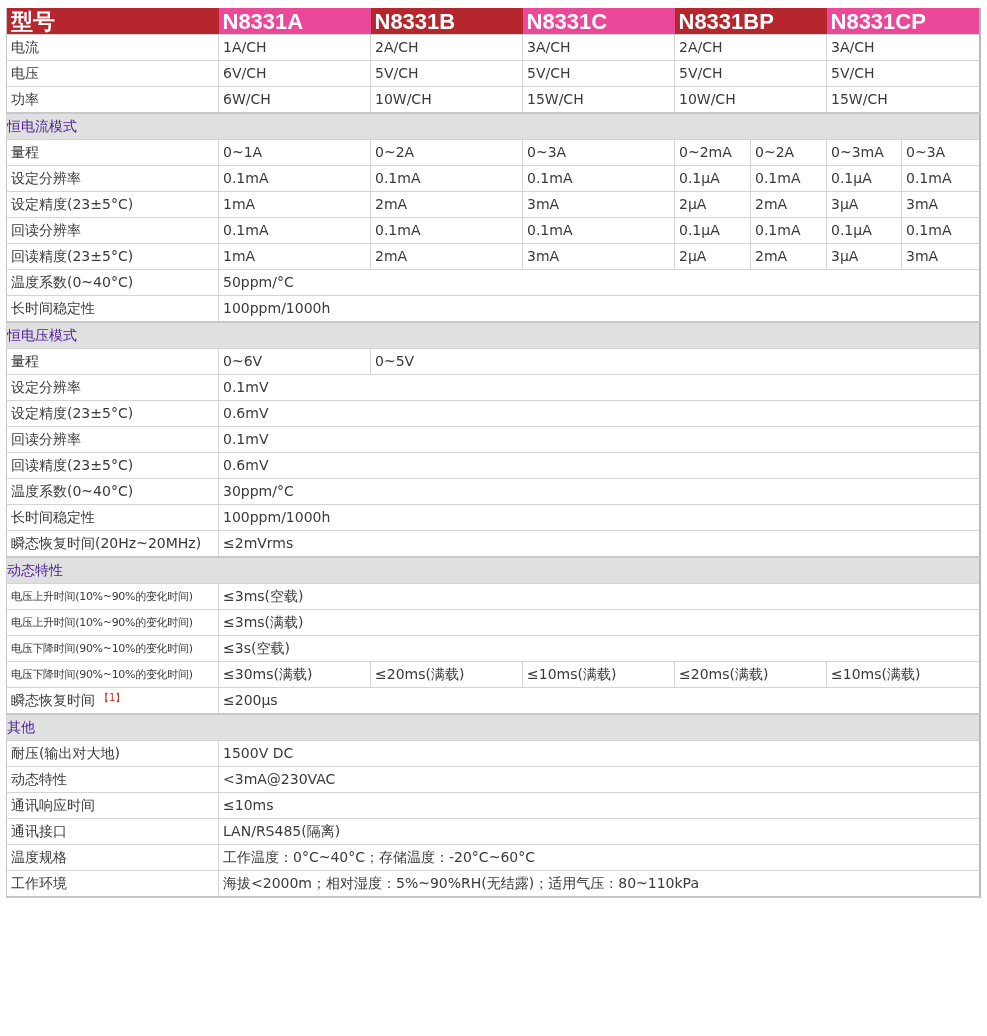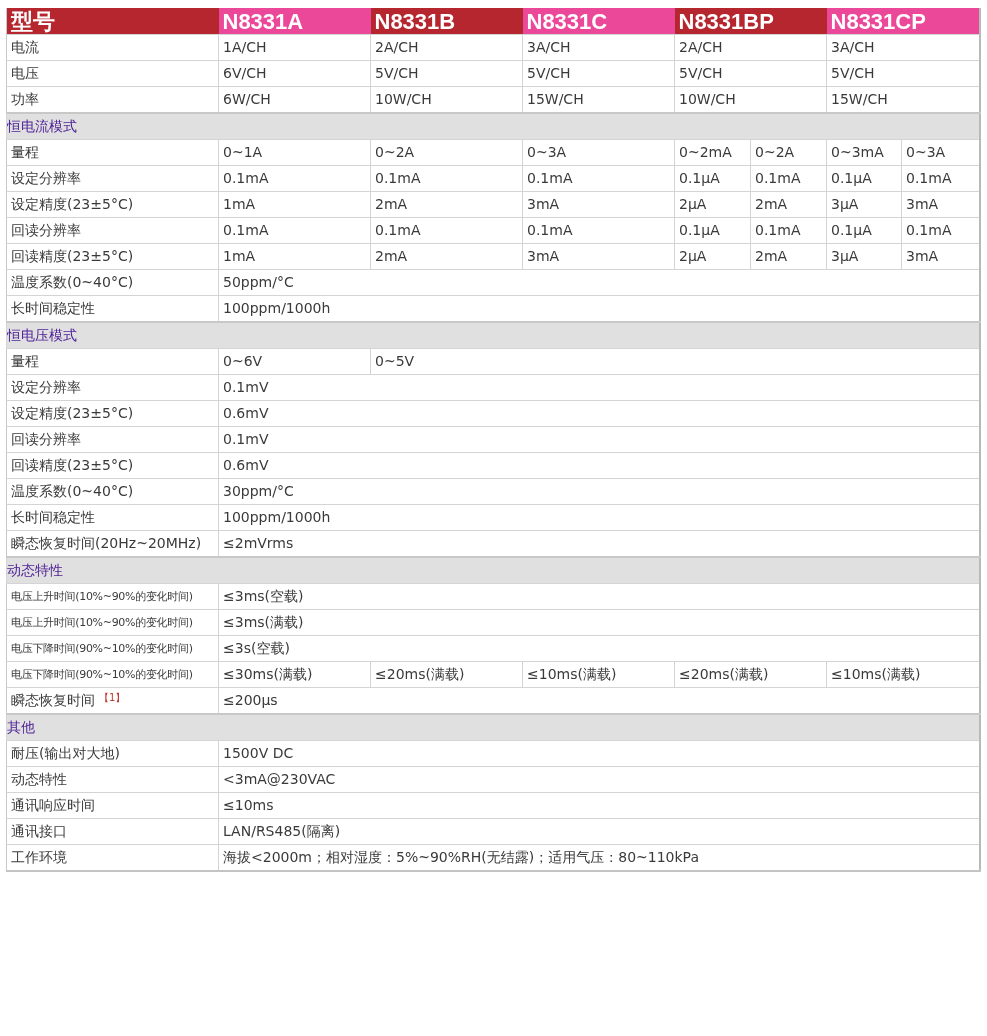--- a/index.html
+++ b/index.html
@@ -210,17 +210,21 @@
   </tr>
   <tr>
     <td class="lbl">通讯响应时间</td>
     <td colspan="7">≤10ms</td>
   </tr>
   <tr>
     <td class="lbl">通讯接口</td>
     <td colspan="7">LAN/RS485(隔离)</td>
   </tr>
   <tr>
+    <td class="lbl">温度规格</td>
+    <td colspan="7">工作温度：0°C~40°C；存储温度：-20°C~60°C</td>
+  </tr>
+  <tr>
     <td class="lbl">工作环境</td>
     <td colspan="7">海拔&lt;2000m；相对湿度：5%~90%RH(无结露)；适用气压：80~110kPa</td>
   </tr>
 </tbody>
   </table>
 
 </body></html>

